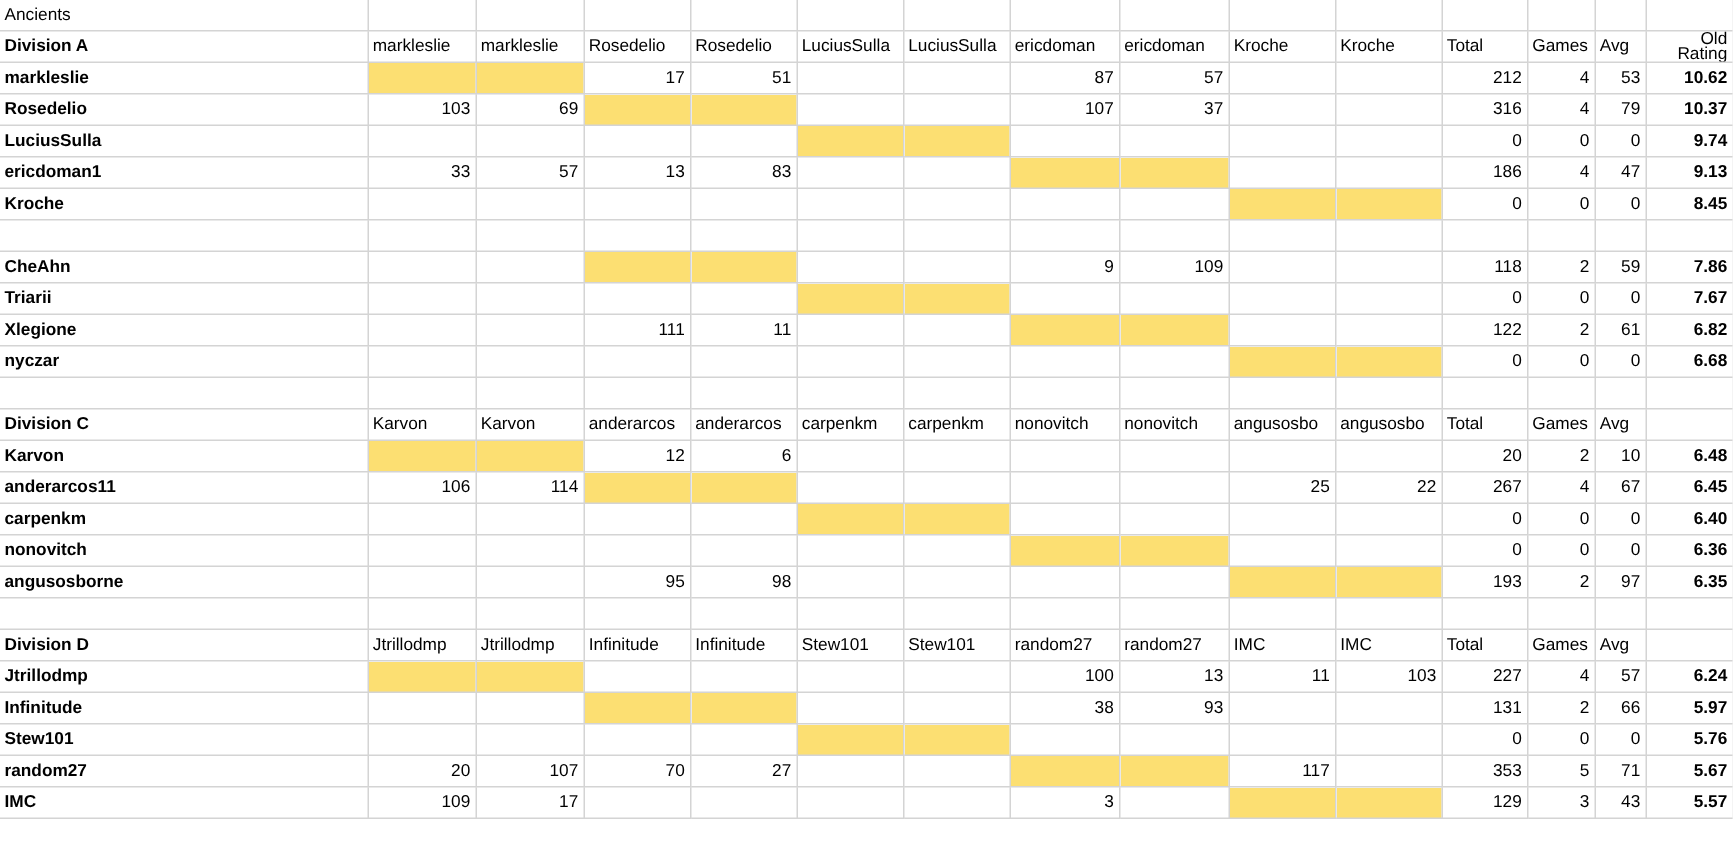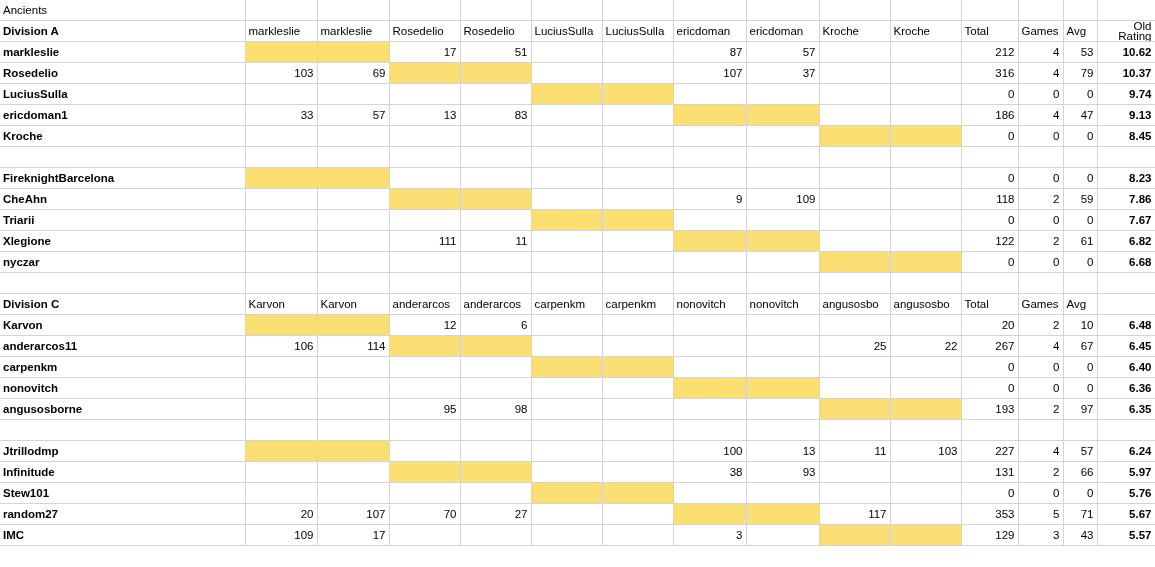--- a/index.html
+++ b/index.html
@@ -232,37 +232,20 @@
           <td class="spacer"></td>
           <td class="spacer"></td>
           <td class="spacer"></td>
           <td class="spacer"></td>
           <td class="spacer"></td>
           <td class="spacer"></td>
           <td class="spacer"></td>
           <td class="spacer"></td>
         </tr>
         <tr>
-          <td class="lbl">FireknightBarcelona</td>
-          <td class="hl"></td>
-          <td class="hl"></td>
-          <td class="num"></td>
-          <td class="num"></td>
-          <td class="num"></td>
-          <td class="num"></td>
-          <td class="num"></td>
-          <td class="num"></td>
-          <td class="num"></td>
-          <td class="num"></td>
-          <td class="num">0</td>
-          <td class="num">0</td>
-          <td class="num">0</td>
-          <td class="rating">8.23</td>
-        </tr>
-        <tr>
           <td class="lbl">CheAhn</td>
           <td class="num"></td>
           <td class="num"></td>
           <td class="hl"></td>
           <td class="hl"></td>
           <td class="num"></td>
           <td class="num"></td>
           <td class="num">9</td>
           <td class="num">109</td>
           <td class="num"></td>
@@ -453,20 +436,37 @@
           <td class="spacer"></td>
           <td class="spacer"></td>
           <td class="spacer"></td>
           <td class="spacer"></td>
           <td class="spacer"></td>
           <td class="spacer"></td>
           <td class="spacer"></td>
           <td class="spacer"></td>
         </tr>
         <tr>
+          <td class="lbl">Division D</td>
+          <td class="hdr">Jtrillodmp</td>
+          <td class="hdr">Jtrillodmp</td>
+          <td class="hdr">Infinitude</td>
+          <td class="hdr">Infinitude</td>
+          <td class="hdr">Stew101</td>
+          <td class="hdr">Stew101</td>
+          <td class="hdr">random27</td>
+          <td class="hdr">random27</td>
+          <td class="hdr">IMC</td>
+          <td class="hdr">IMC</td>
+          <td class="hdr">Total</td>
+          <td class="hdr">Games</td>
+          <td class="hdr">Avg</td>
+          <td class="oldrating-hdr"></td>
+        </tr>
+        <tr>
           <td class="lbl">Jtrillodmp</td>
           <td class="hl"></td>
           <td class="hl"></td>
           <td class="num"></td>
           <td class="num"></td>
           <td class="num"></td>
           <td class="num"></td>
           <td class="num">100</td>
           <td class="num">13</td>
           <td class="num">11</td>

